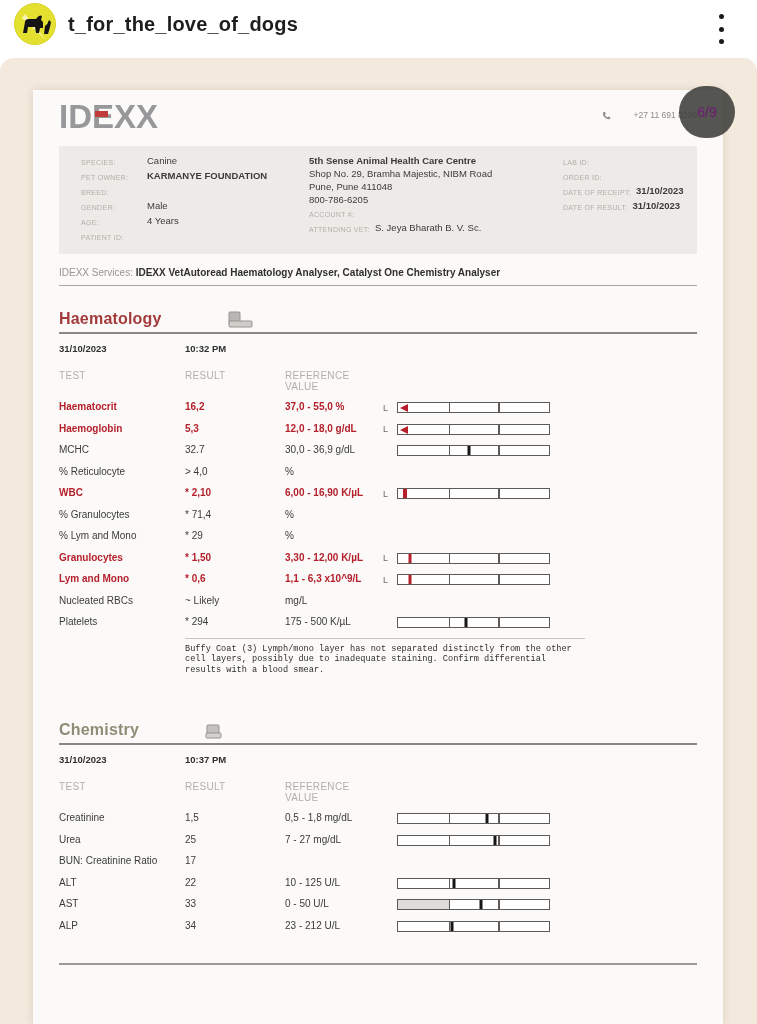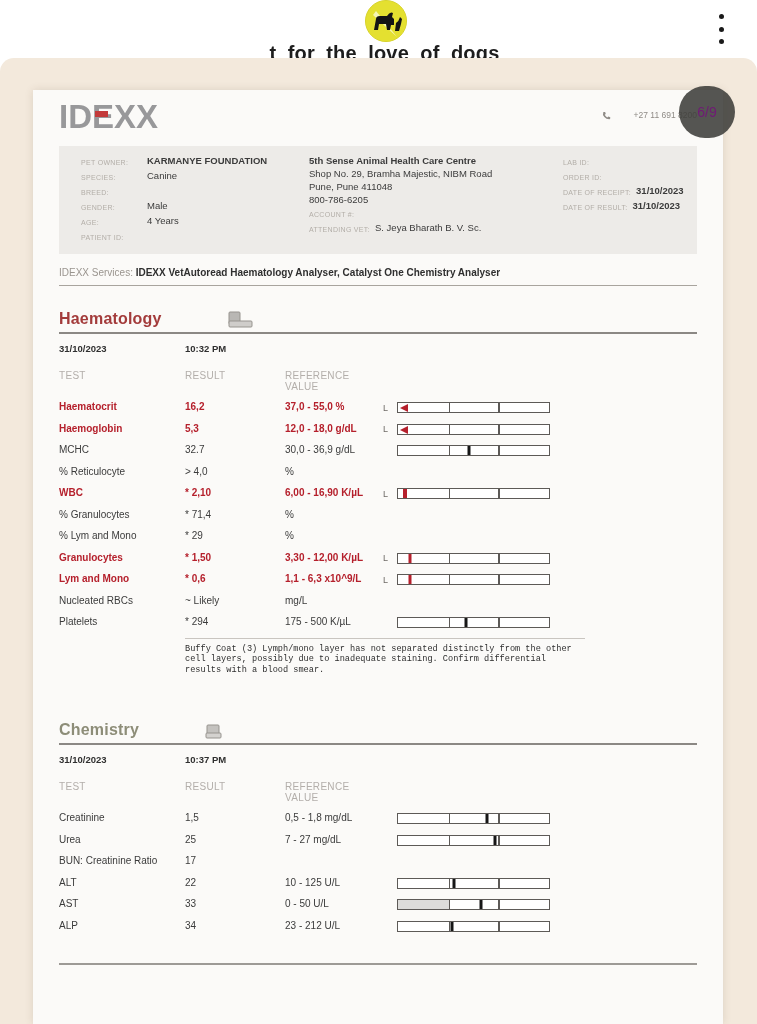--- a/index.html
+++ b/index.html
@@ -1,20 +1,20 @@
 <!DOCTYPE html>
 <html><head>
 <meta charset="utf-8">
 <style>
   * { margin:0; padding:0; box-sizing:border-box; }
   html,body { width:757px; height:1024px; overflow:hidden; background:#fff;
     font-family:"Liberation Sans", sans-serif; }
 
   
-  .app-header { position:relative; height:48px; background:#fff; display:flex; align-items:center;flex-direction:column; }
+  .app-header { position:relative; height:48px; background:#fff; display:flex; align-items:center; }
   .avatar { width:42px; height:42px; border-radius:50%; background:#e4e030; margin-left:14px;
     border:1px solid #d6d22a; overflow:hidden; flex:0 0 auto; }
   .username { margin-left:12px; font-size:20px; font-weight:700; color:#1d1d1d; letter-spacing:.2px; }
   .kebab { position:absolute; right:26px; top:14px; width:20px; height:30px; display:flex;
     flex-direction:column; justify-content:space-between; align-items:center; cursor:pointer; }
   .kebab i { width:5px; height:5px; border-radius:50%; background:#1a1a1a; }
 
   
   .post-area { position:absolute; top:58px; left:0; right:0; bottom:0; background:#f3e9dc;
     border-radius:14px 14px 0 0; }
@@ -116,26 +116,26 @@
           <path d="M1.5 1 L3.5 1 L4.2 3.4 L3 4.3 Q4 6.4 5.8 7.2 L7 6 L9.2 7 L9 9 Q5 9.4 2.6 6.6 T1.5 1 Z" fill="#8f8b86"></path>
         </svg>
         <span>+27 11 691 8200</span>
       </div>
     </div>
 
     <div class="info-block">
       <div class="info-grid">
         <div id="patient-col">
             <div class="pair">
+              <span class="lbl">SPECIES:</span>
+              <span class="val">Canine</span>
+            </div>
+            <div class="pair">
               <span class="lbl">PET OWNER:</span>
               <span class="val b">KARMANYE FOUNDATION</span>
-            </div>
-            <div class="pair">
-              <span class="lbl">SPECIES:</span>
-              <span class="val">Canine</span>
             </div>
             <div class="pair">
               <span class="lbl">BREED:</span>
               <span class="val"></span>
             </div>
             <div class="pair">
               <span class="lbl">GENDER:</span>
               <span class="val">Male</span>
             </div>
             <div class="pair">

